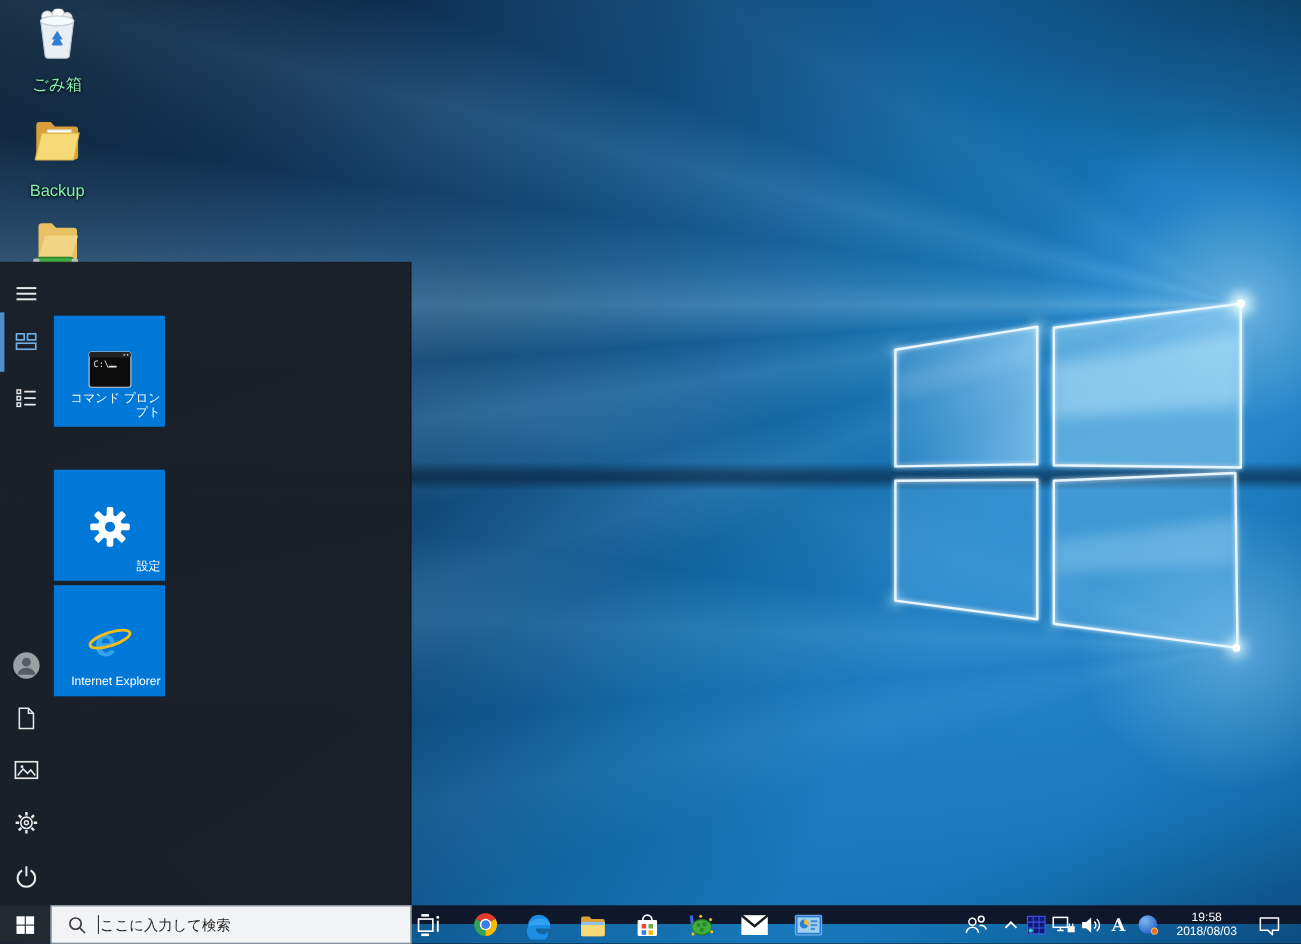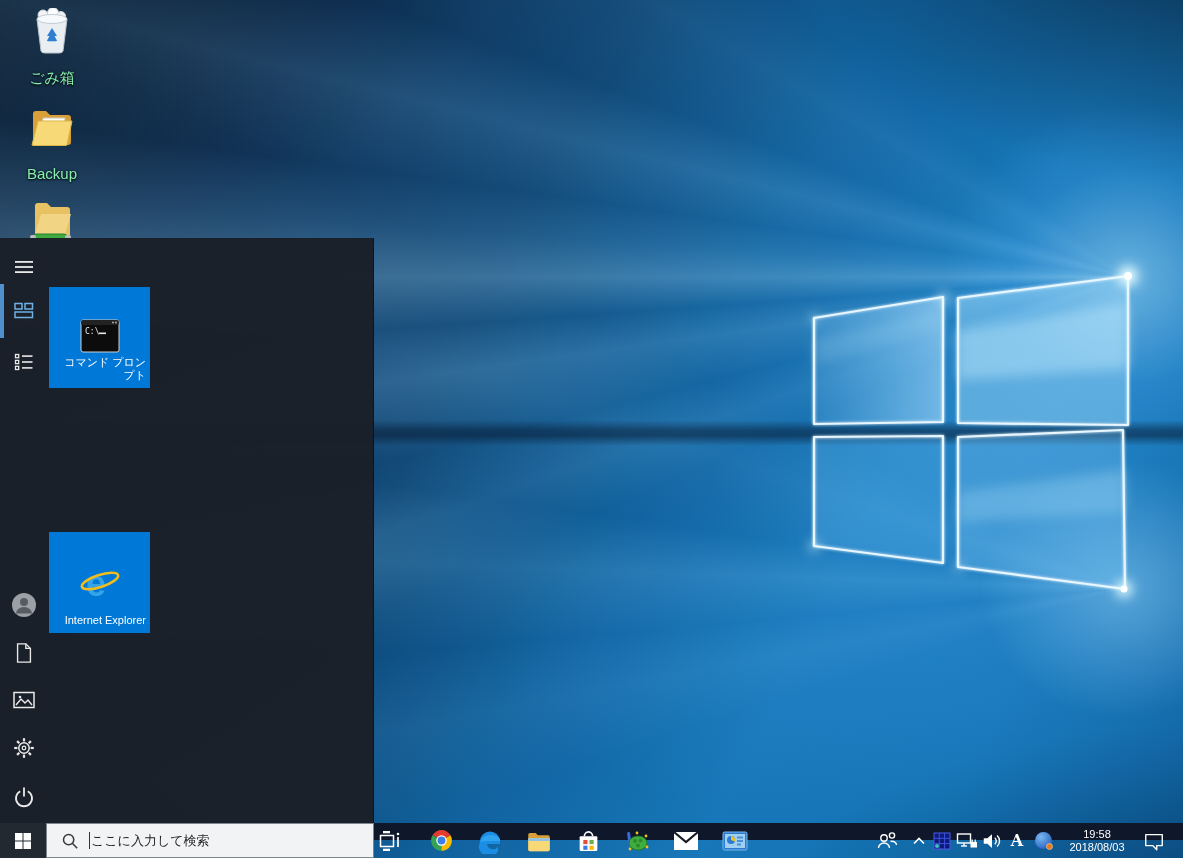--- a/index.html
+++ b/index.html
@@ -249,20 +249,33 @@
         <rect x="3" y="3" width="38" height="5" rx="2" fill="#222"></rect>
         <circle cx="35" cy="5.5" r="0.9" fill="#bbb"></circle>
           <circle cx="38" cy="5.5" r="0.9" fill="#bbb"></circle>
         <text x="7" y="17" font-family="DejaVu Sans Mono, monospace" font-size="8" fill="#e8e8e8">C:\</text>
         <rect x="21" y="15.5" width="7" height="1.6" fill="#e8e8e8"></rect>
       </svg>
       <span class="tile-lbl">コマンド プロンプト</span>
     </div>
 
 
+    <div class="tile" style="left:49px;top:189px;">
+      <svg class="tico" width="44" height="44" viewBox="0 0 44 44">
+        <g fill="#ffffff">
+          <rect x="19" y="4" width="6" height="36" rx="1.5"></rect>
+          <rect x="19" y="4" width="6" height="36" rx="1.5" transform="rotate(45 22 22)"></rect>
+          <rect x="19" y="4" width="6" height="36" rx="1.5" transform="rotate(90 22 22)"></rect>
+          <rect x="19" y="4" width="6" height="36" rx="1.5" transform="rotate(135 22 22)"></rect>
+          <circle cx="22" cy="22" r="11"></circle>
+        </g>
+        <circle cx="22" cy="22" r="4.6" fill="#0078d7"></circle>
+      </svg>
+      <span class="tile-lbl">設定</span>
+    </div>
 
 
     <div class="tile" style="left:49px;top:294px;">
       <svg class="tico" width="48" height="44" viewBox="0 0 48 44">
         <text x="10" y="34" font-family="Liberation Sans, sans-serif" font-weight="bold" font-size="36" fill="#35a3e8">e</text>
         <ellipse cx="24" cy="19" rx="19" ry="6" fill="none" stroke="#f0bc1e" stroke-width="2.6" transform="rotate(-18 24 19)"></ellipse>
       </svg>
       <span class="tile-lbl">Internet Explorer</span>
     </div>
 

